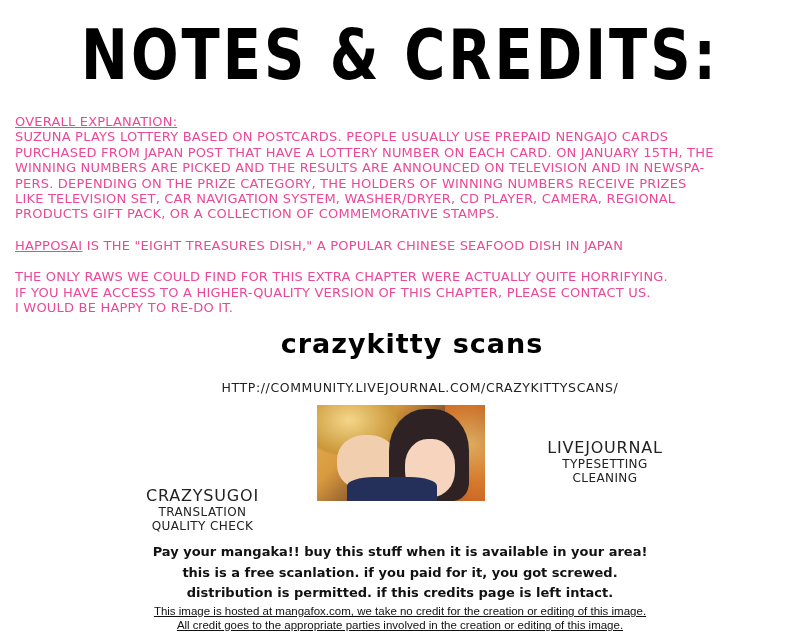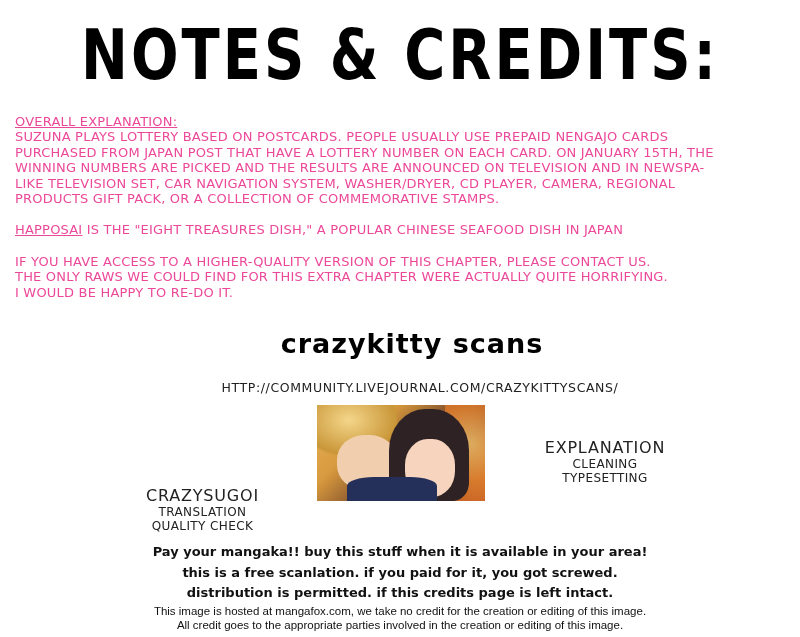--- a/index.html
+++ b/index.html
@@ -57,41 +57,42 @@
   .art .leaves { position:absolute; right:0; top:0; width:40px; height:96px;
     background: radial-gradient(circle at 60% 40%, #f6c36a, #e07d2c 60%, #c65d22); opacity:0.85; }
   .closing {
     position: absolute; left: 0; top: 510px; width: 800px; text-align: center;
     font-family: "DejaVu Sans", sans-serif; font-weight: bold; font-size: 13px;
     line-height: 20.5px; color: #111; margin-top: 32px;
   }
   .closing p { margin: 0; }
   .footer {
     position: absolute; left: 0; top: 604px; width: 800px; text-align: center;
-    font-family: "Liberation Sans", sans-serif; font-size: 11.5px; line-height: 14px; color: #111;
+    font-family: "Liberation Sans", sans-serif; font-size: 11.5px; line-height: 14px; color: #111; text-decoration: underline;
   }
   .footer p { margin: 0; }
 </style>
 </head>
 <body>
 
 <div class="title">NOTES &amp; CREDITS:</div>
 
 <div class="notes">
   <p><span class="u">OVERALL EXPLANATION:</span></p>
   <p>SUZUNA PLAYS LOTTERY BASED ON POSTCARDS. PEOPLE USUALLY USE PREPAID NENGAJO CARDS</p>
   <p>PURCHASED FROM JAPAN POST THAT HAVE A LOTTERY NUMBER ON EACH CARD. ON JANUARY 15TH, THE</p>
   <p>WINNING NUMBERS ARE PICKED AND THE RESULTS ARE ANNOUNCED ON TELEVISION AND IN NEWSPA-</p>
+  <p>PERS. DEPENDING ON THE PRIZE CATEGORY, THE HOLDERS OF WINNING NUMBERS RECEIVE PRIZES</p>
   <p>LIKE TELEVISION SET, CAR NAVIGATION SYSTEM, WASHER/DRYER, CD PLAYER, CAMERA, REGIONAL</p>
   <p>PRODUCTS GIFT PACK, OR A COLLECTION OF COMMEMORATIVE STAMPS.</p>
   <div class="sp1"></div>
   <p><span class="u">HAPPOSAI</span><span> IS THE "EIGHT TREASURES DISH," A POPULAR CHINESE SEAFOOD DISH IN JAPAN</span></p>
   <div class="sp2"></div>
+  <p>THE ONLY RAWS WE COULD FIND FOR THIS EXTRA CHAPTER WERE ACTUALLY QUITE HORRIFYING.</p>
   <p>IF YOU HAVE ACCESS TO A HIGHER-QUALITY VERSION OF THIS CHAPTER, PLEASE CONTACT US.</p>
-  <p>THE ONLY RAWS WE COULD FIND FOR THIS EXTRA CHAPTER WERE ACTUALLY QUITE HORRIFYING.</p>
   <p>I WOULD BE HAPPY TO RE-DO IT.</p>
 </div>
 
 <div class="group-name">crazykitty scans</div>
 <div class="url">HTTP://COMMUNITY.LIVEJOURNAL.COM/CRAZYKITTYSCANS/</div>
 
 <div class="credit left">
   <div class="name">CRAZYSUGOI</div>
   <div class="role">TRANSLATION</div>
   <div class="role">QUALITY CHECK</div>
@@ -100,23 +101,23 @@
 <div class="art">
   <div class="hair1"></div>
     <div class="face1"></div>
   <div class="leaves"></div>
   <div class="hair2"></div>
     <div class="face2"></div>
   <div class="coat"></div>
 </div>
 
 <div class="credit right">
-  <div class="name">EXPLANATION</div>
+  <div class="name">LIVEJOURNAL</div>
+  <div class="role">TYPESETTING</div>
   <div class="role">CLEANING</div>
-  <div class="role">TYPESETTING</div>
 </div>
 
 <div class="closing">
   <p>Pay your mangaka!! buy this stuff when it is available in your area!</p>
   <p>this is a free scanlation. if you paid for it, you got screwed.</p>
   <p>distribution is permitted. if this credits page is left intact.</p>
 </div>
 
 <div class="footer">
   <p>This image is hosted at mangafox.com, we take no credit for the creation or editing of this image.</p>

